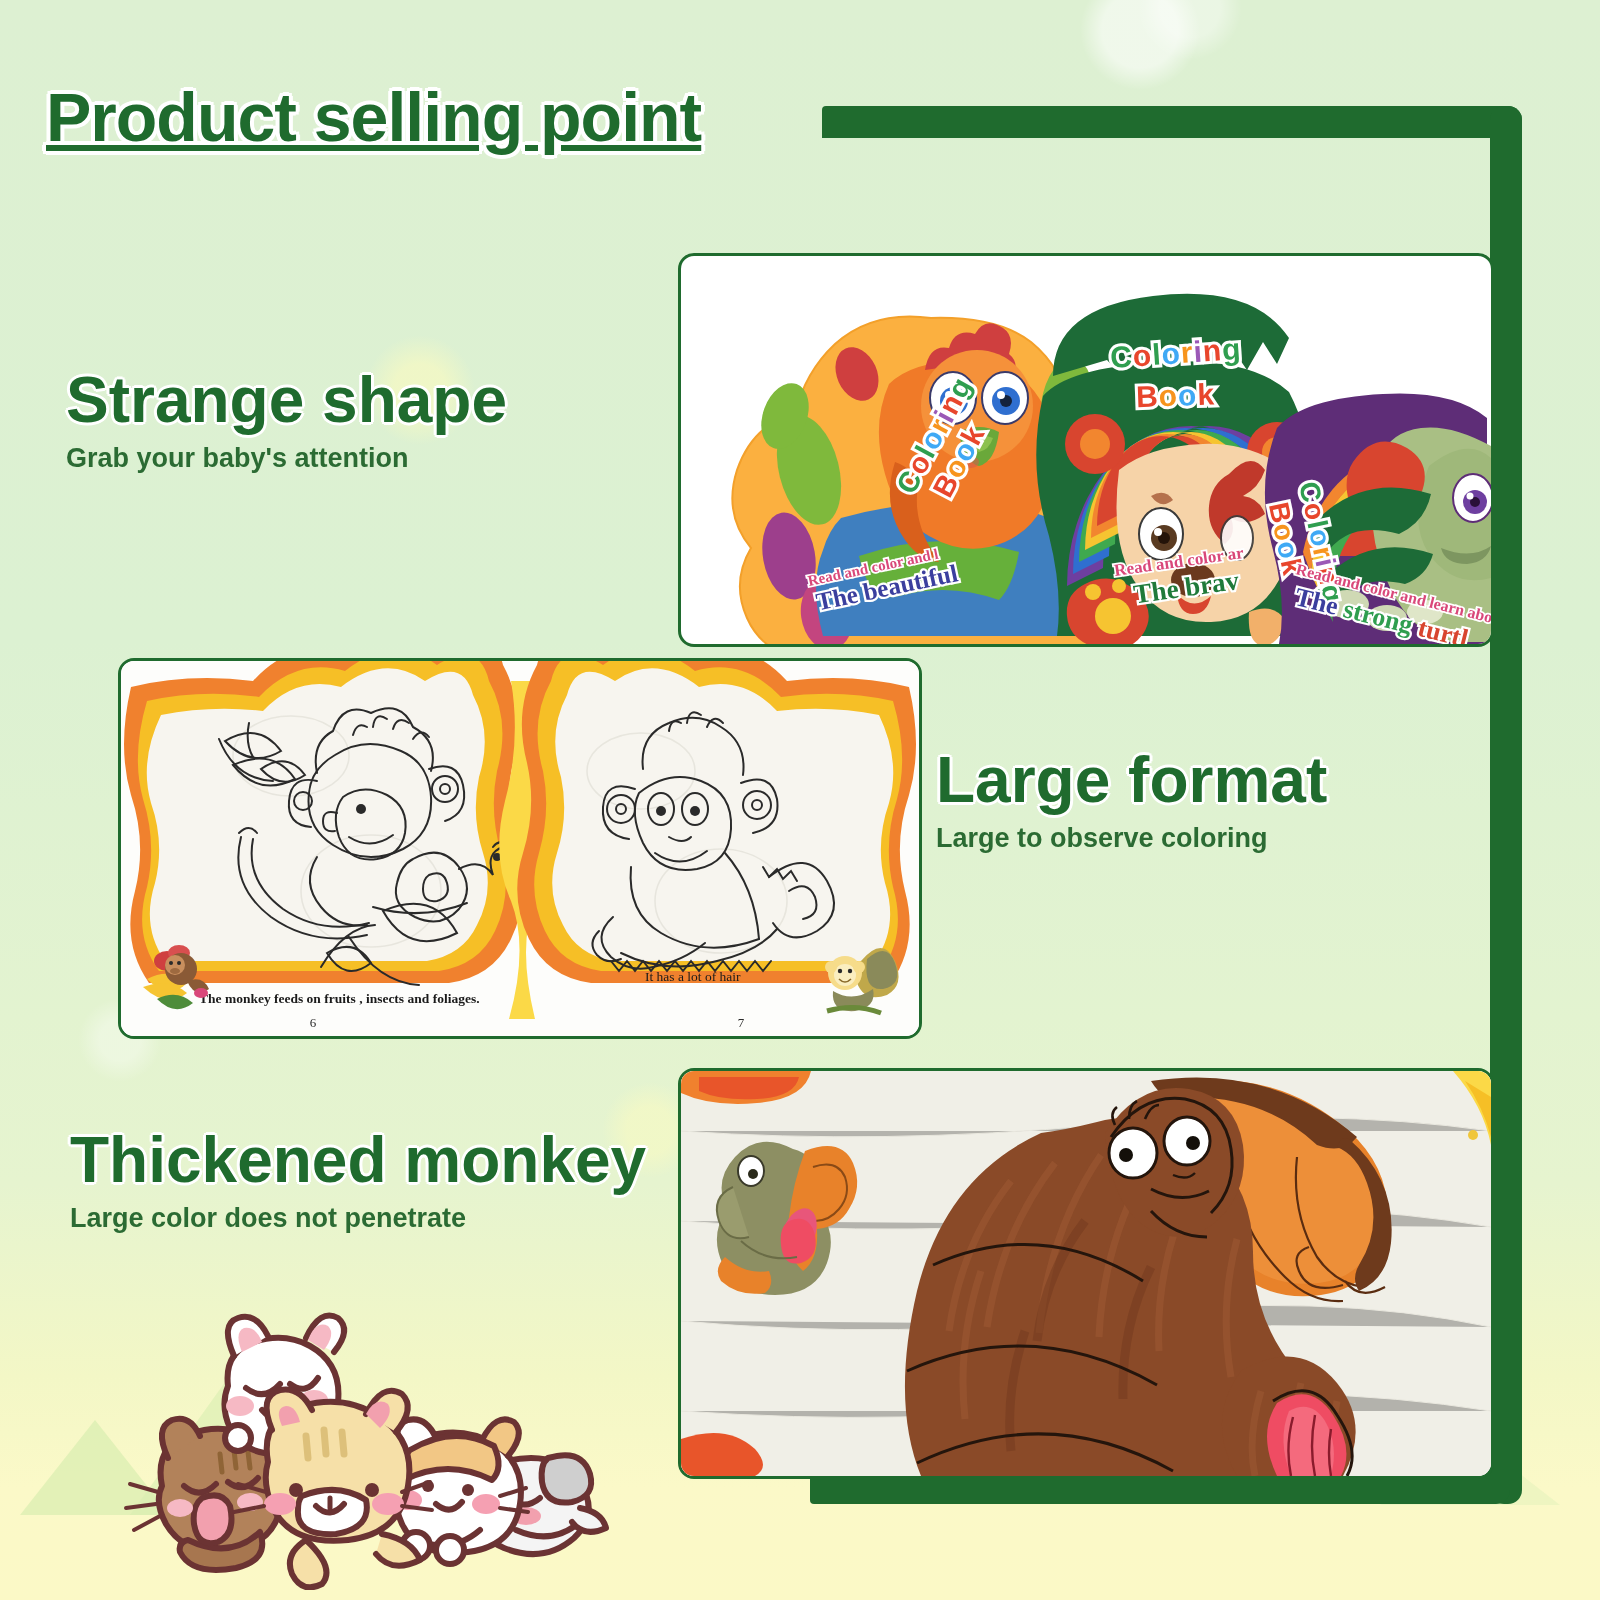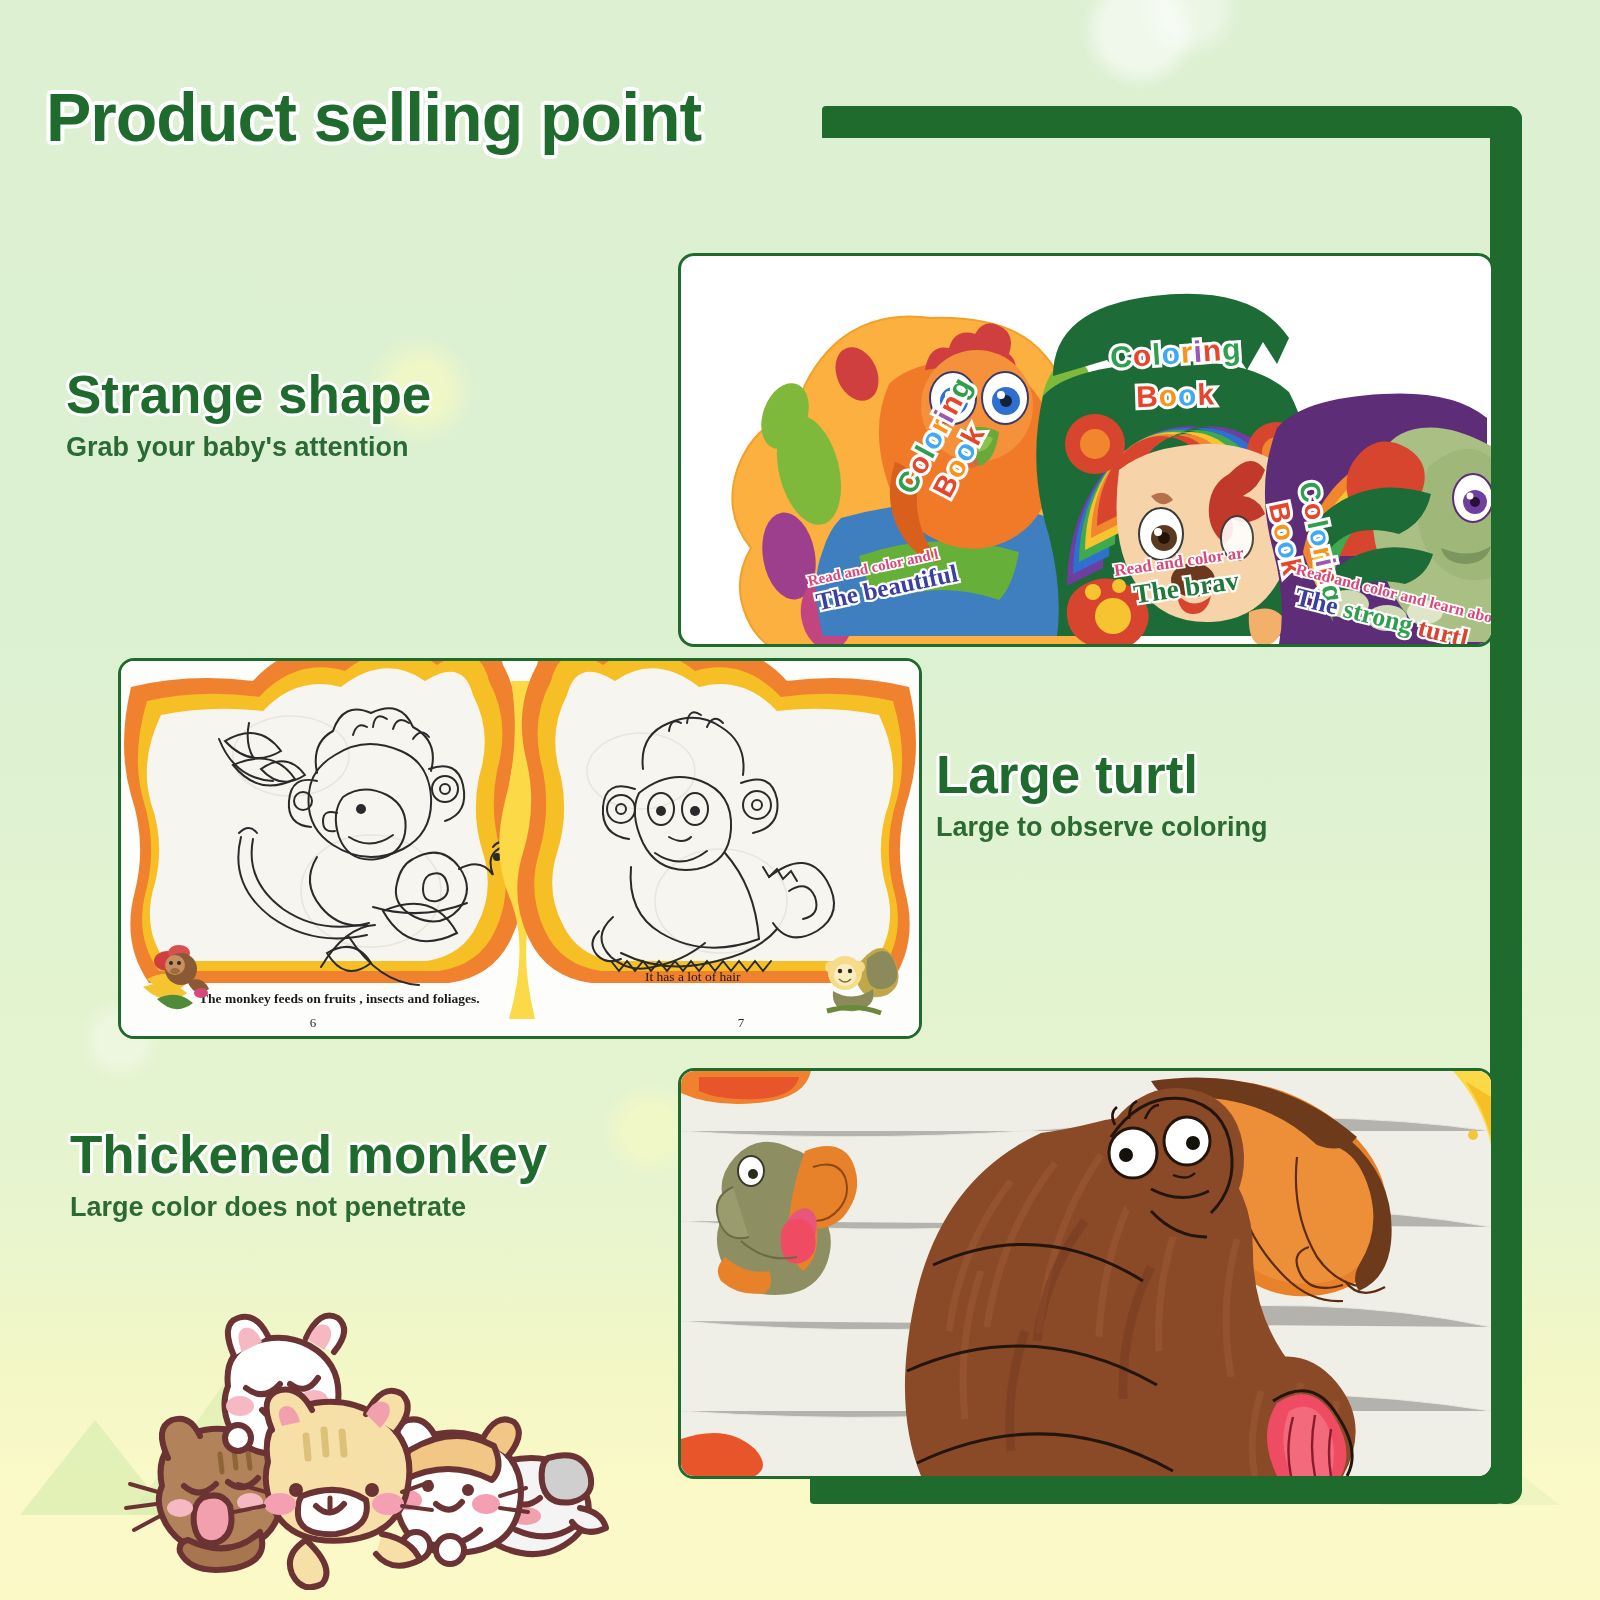--- a/index.html
+++ b/index.html
@@ -27,23 +27,23 @@
   
   .frame-top{position:absolute;left:822px;top:106px;width:700px;height:32px;background:#1f6b2e;border-radius:4px 14px 0 0;}
   .frame-right{position:absolute;left:1490px;top:106px;width:32px;height:1398px;background:#1f6b2e;border-radius:14px 14px 14px 14px;}
   .frame-bottom{position:absolute;left:810px;top:1472px;width:700px;height:32px;background:#1f6b2e;border-radius:4px 0 14px 4px;}
 
   
   .title{position:absolute;left:46px;top:78px;font-size:68px;font-weight:bold;color:#1f6b2e;
     letter-spacing:-1px;
     text-shadow:
       -3px -3px 0 #fff, 3px -3px 0 #fff, -3px 3px 0 #fff, 3px 3px 0 #fff,
-      0 -4px 0 #fff, 0 4px 0 #fff, -4px 0 0 #fff, 4px 0 0 #fff;}
+      0 -4px 0 #fff, 0 4px 0 #fff, -4px 0 0 #fff, 4px 0 0 #fff; text-decoration: underline;}
   .feat{position:absolute;}
-  .feat .h{font-size:53px;font-weight:bold;color:#1f6b2e;line-height:1.0;
+  .feat .h{font-size:64px;font-weight:bold;color:#1f6b2e;line-height:1.0;
     text-shadow:-2px -2px 0 #fff,2px -2px 0 #fff,-2px 2px 0 #fff,2px 2px 0 #fff,0 -3px 0 #fff,0 3px 0 #fff,-3px 0 0 #fff,3px 0 0 #fff;}
   .feat .s{font-size:27px;font-weight:bold;color:#2b6b33;margin-top:12px;line-height:1.05;}
   #f1{left:66px;top:368px;}
   #f2{left:936px;top:748px;text-align:left;}
   #f3{left:70px;top:1128px;}
 
   
   .card{position:absolute;background:#fff;border:3px solid #1f6b2e;border-radius:16px;overflow:hidden;}
   #card-books{left:678px;top:253px;width:810px;height:388px;}
   #card-open{left:118px;top:658px;width:798px;height:375px;}
@@ -67,21 +67,21 @@
   <div class="frame-bottom"></div>
 
   <div class="title">Product selling point</div>
 
   <div class="feat" id="f1">
     <div class="h">Strange shape</div>
     <div class="s">Grab your baby's attention</div>
   </div>
 
   <div class="feat" id="f2">
-    <div class="h">Large turtl</div>
+    <div class="h">Large format</div>
     <div class="s">Large to observe coloring</div>
   </div>
 
   <div class="feat" id="f3">
     <div class="h">Thickened monkey</div>
     <div class="s">Large color does not penetrate</div>
   </div>
 
   <div class="card" id="card-books">
     <svg class="cardsvg" viewBox="0 0 810 388" preserveAspectRatio="none">

